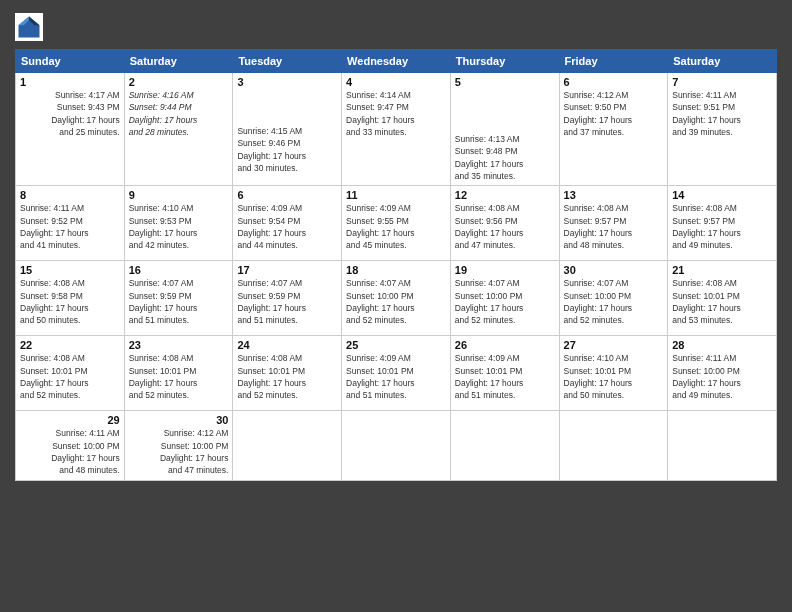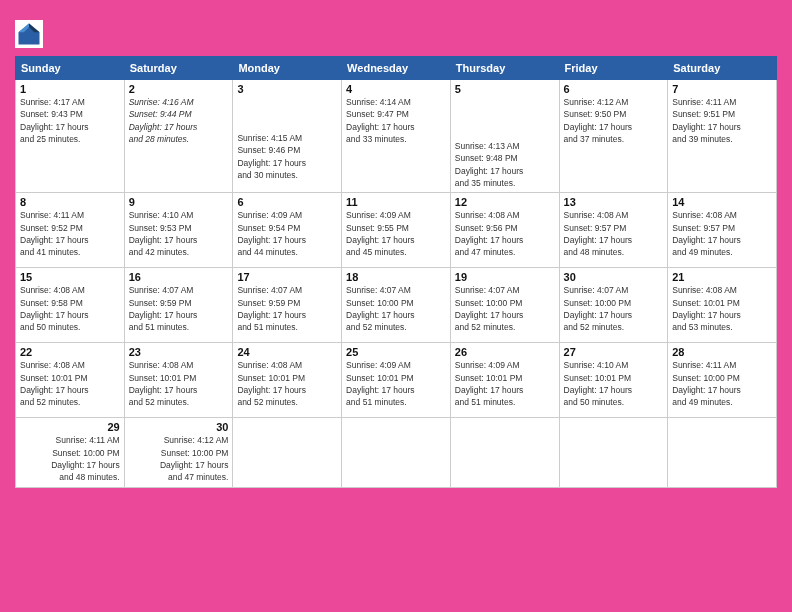--- a/index.html
+++ b/index.html
@@ -6,22 +6,22 @@
     body {
       font-family: Arial, sans-serif;
       background: #fff;
       width: 792px;
       height: 612px;
       overflow: hidden;
     }
     .page {
       width: 792px;
       height: 612px;
-      padding: 20px 15px;
-      background: #ec4899;
+      padding: 13px 15px;
+      background: #404040;
     }
     .header-area {
       display: flex;
       align-items: flex-start;
       justify-content: space-between;
       margin-bottom: 8px;
     }
     .logo {
       display: flex;
       align-items: center;
@@ -112,32 +112,32 @@
       <div class="main-title"></div>
       <div class="subtitle"></div>
     </div>
   </div>
 
   <table class="calendar-table">
     <thead>
       <tr id="weekday-header">
       <th>Sunday</th>
           <th>Saturday</th>
-          <th>Monday</th>
+          <th>Tuesday</th>
           <th>Wednesday</th>
           <th>Thursday</th>
           <th>Friday</th>
           <th>Saturday</th>
         </tr>
     </thead>
     <tbody id="calendar-body">
     <tr>
           <td>
             <span class="day-num">1</span>
-            <div class="day-info" style="white-space: pre-line;">Sunrise: 4:17 AM
+            <div class="day-info" style="white-space: pre-line; text-align: right;">Sunrise: 4:17 AM
 Sunset: 9:43 PM
 Daylight: 17 hours
 and 25 minutes.</div>
           </td>
           <td>
             <span class="day-num">2</span>
             <div class="day-info" style="white-space: pre-line; font-style: italic;">Sunrise: 4:16 AM
 Sunset: 9:44 PM
 Daylight: 17 hours
 and 28 minutes.</div>

